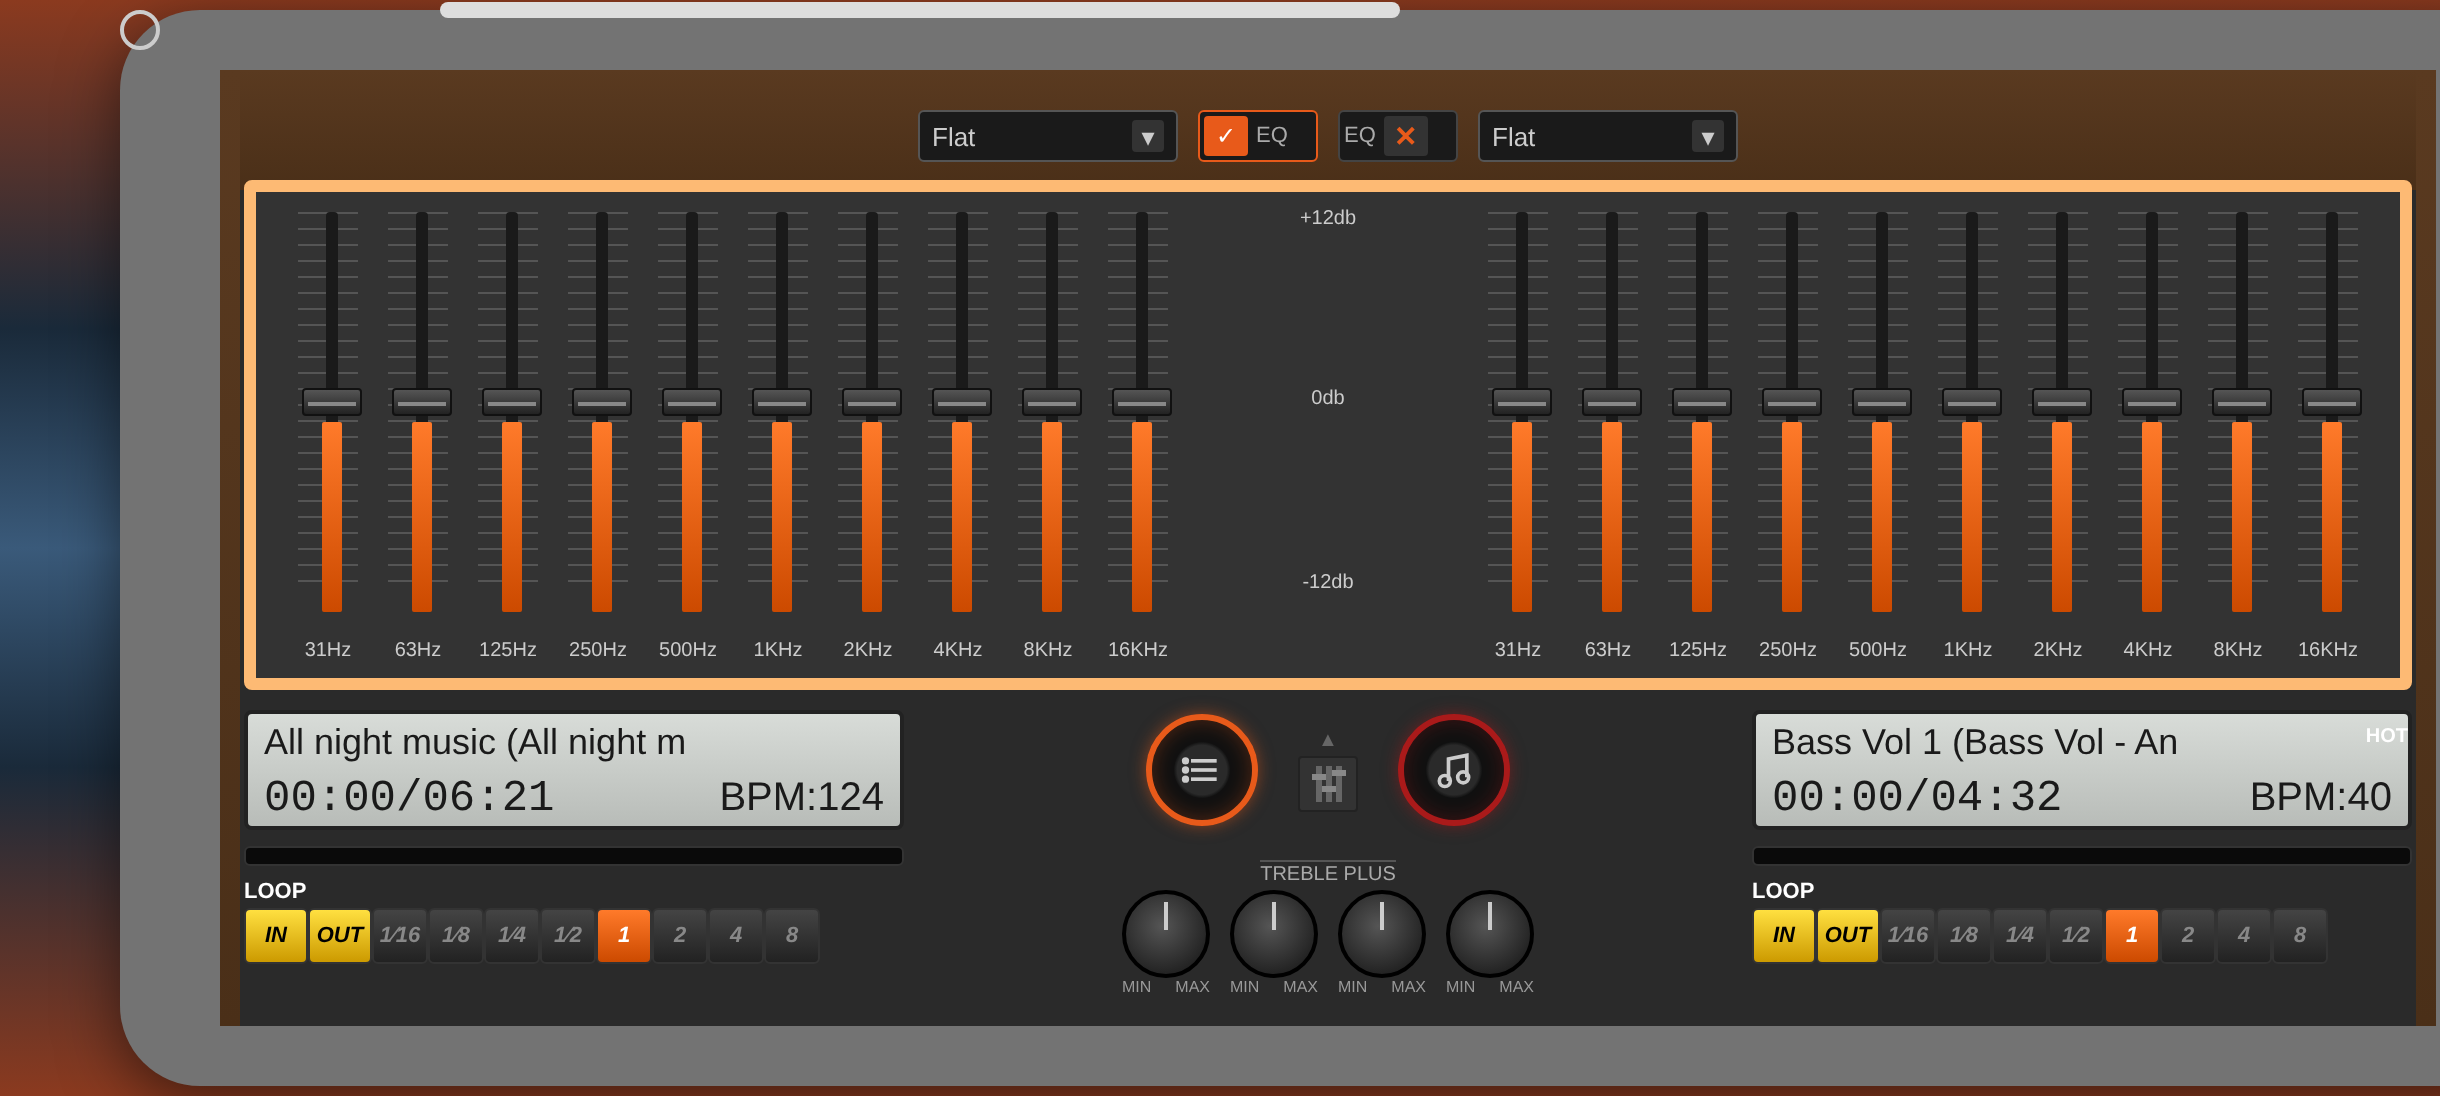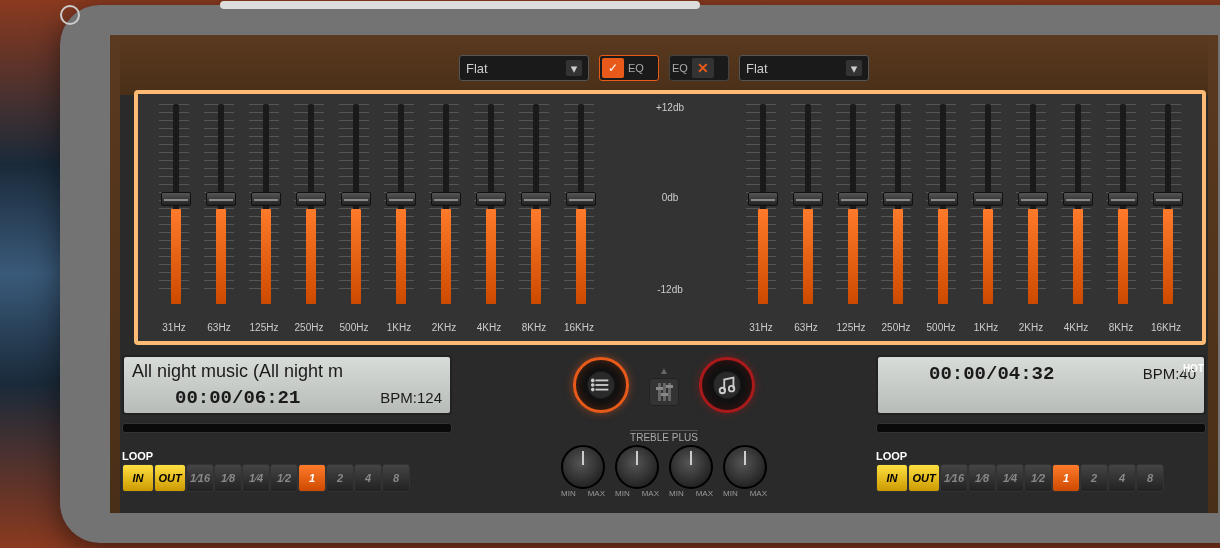--- a/index.html
+++ b/index.html
@@ -14,21 +14,21 @@
 .eq-top { position:absolute; top:20px; left:50%; transform:translateX(-50%); display:flex; gap:10px; align-items:center; z-index:5;}
 .preset-select { width:130px; height:26px; background:#1a1a1a; border:1px solid #555; color:#ccc; display:flex; align-items:center; justify-content:space-between; padding:0 6px; font-size:13px; border-radius:3px;}
 .preset-select .arrow { width:16px; height:16px; background:#333; display:flex; align-items:center; justify-content:center; border-radius:2px;}
 .eq-toggle { width:60px; height:26px; display:flex; align-items:center; gap:4px; padding:2px; border-radius:3px;}
 .eq-toggle.active { border:1px solid #e85a1a; background:#1a1a1a;}
 .eq-toggle.inactive { border:1px solid #444; background:#1a1a1a;}
 .eq-check { width:22px; height:20px; background:#e85a1a; display:flex; align-items:center; justify-content:center; color:#fff; font-size:12px; border-radius:2px;}
 .eq-x { width:22px; height:20px; background:#333; display:flex; align-items:center; justify-content:center; color:#e85a1a; font-size:14px; font-weight:bold; border-radius:2px;}
 .eq-label { font-size:11px; color:#aaa; }
 
-.eq-panel { position:absolute; top:55px; left:24px; right:12px; height:255px; background:#333; border:4px solid #fdba74; border-radius:4px; }
+.eq-panel { position:absolute; top:55px; left:12px; right:12px; height:255px; background:#333; border:6px solid #fdba74; border-radius:4px; }
 .slider-bank { position:absolute; top:10px; height:200px; display:flex; gap:3px; }
 .slider-bank.left { left:15px; }
 .slider-bank.right { right:15px; }
 .slider-col { width:42px; position:relative; }
 .slider-track { position:absolute; left:20px; top:0; width:6px; height:190px; background:#1a1a1a; border-radius:2px; }
 .slider-ticks { position:absolute; left:6px; right:6px; top:0; height:190px; }
 .slider-ticks::before, .slider-ticks::after { content:''; position:absolute; left:0; right:0; top:0; height:100%; background:repeating-linear-gradient(180deg, #555 0, #555 1px, transparent 1px, transparent 8px); }
 .slider-fill { position:absolute; left:18px; width:10px; bottom:0; background:linear-gradient(180deg,#ff7a2a,#cc4a00); border-radius:1px; }
 .slider-knob { position:absolute; left:8px; width:30px; height:14px; background:linear-gradient(180deg,#555,#222); border:1px solid #111; border-radius:2px; }
 .slider-knob::after { content:''; position:absolute; left:2px; right:2px; top:6px; height:2px; background:#888; }
@@ -37,39 +37,39 @@
 .freq-labels.right { right:15px; }
 .freq-labels span { width:42px; text-align:center; font-size:10px; color:#ccc; }
 .db-labels { position:absolute; left:50%; transform:translateX(-50%); top:10px; height:200px; width:50px; }
 .db-labels span { position:absolute; font-size:10px; color:#ccc; left:50%; transform:translateX(-50%); }
 
 .deck-row { position:absolute; top:320px; left:12px; right:12px; height:75px; }
 .lcd { position:absolute; top:0; width:330px; height:60px; background:linear-gradient(180deg,#d8dcd8,#b8bcb8); border:2px solid #222; border-radius:4px; padding:4px 8px; }
 .lcd.left { left:0; } .lcd.right { right:0; }
 .lcd-title { font-size:18px; color:#1a1a1a; white-space:nowrap; overflow:hidden; height:24px; font-weight:500;}
 .lcd-row2 { display:flex; justify-content:space-between; align-items:baseline; margin-top:2px;}
-.lcd-time { font-size:19px; color:#1a1a1a; font-family:'Courier New',monospace; font-weight:700;margin-left:43px;}
-.lcd-bpm { font-size:15px; color:#1a1a1a;}
+.lcd-time { font-size:22px; color:#1a1a1a; font-family:'Courier New',monospace; font-weight:400;}
+.lcd-bpm { font-size:20px; color:#1a1a1a;}
 .center-buttons { position:absolute; left:50%; transform:translateX(-50%); top:2px; display:flex; gap:20px; align-items:center;}
 .ring-btn { width:56px; height:56px; border-radius:50%; background:radial-gradient(circle,#2a2a2a 35%, #111 40%); border:3px solid; display:flex; align-items:center; justify-content:center; position:relative;}
 .ring-btn.orange { border-color:#e85a1a; box-shadow:0 0 8px rgba(232,90,26,0.5), inset 0 0 10px rgba(232,90,26,0.3);}
 .ring-btn.red { border-color:#aa1a1a; box-shadow:0 0 8px rgba(170,26,26,0.5), inset 0 0 10px rgba(170,26,26,0.3);}
 .ring-btn svg { width:22px; height:22px; stroke:#ccc; fill:none; stroke-width:2;}
 .mixer-center { display:flex; flex-direction:column; align-items:center; gap:2px;}
 .mixer-center .eject { color:#666; font-size:10px;}
 .mixer-center .mixer-icon { width:30px; height:28px; background:#333; border:1px solid #222; border-radius:2px; display:flex; align-items:center; justify-content:center; gap:2px;}
 .mixer-center .mixer-icon span { width:3px; height:18px; background:#666; position:relative;}
 .mixer-center .mixer-icon span::after { content:''; position:absolute; width:7px; height:3px; background:#888; left:-2px;}
 .mixer-center .mixer-icon span:nth-child(1)::after{top:4px;} .mixer-center .mixer-icon span:nth-child(2)::after{top:10px;} .mixer-center .mixer-icon span:nth-child(3)::after{top:2px;}
 
 .cd-slot { position:absolute; width:330px; height:10px; background:#0a0a0a; border:1px solid #333; border-radius:3px;}
 .cd-slot.left{ left:0; top:68px;} .cd-slot.right{ right:0; top:68px;}
 
 .loop-row { position:absolute; top:405px; left:12px; right:12px; height:70px;}
-.loop-section { position:absolute; top:10px; width:330px; height:55px;}
+.loop-section { position:absolute; top:0; width:330px; height:55px;}
 .loop-section.left{left:0;} .loop-section.right{right:0;}
 .loop-label { color:#fff; font-size:11px; font-weight:bold; margin-bottom:2px;}
 .loop-btns { display:flex; gap:0; align-items:center;font-style:italic;}
 .btn-small { height:28px; display:flex; align-items:center; justify-content:center; font-size:11px; font-weight:bold; border:1px solid #333; border-radius:3px;}
 .btn-yellow { background:linear-gradient(180deg,#ffe040,#cc9a00); color:#000; width:32px;}
 .btn-gray { background:linear-gradient(180deg,#444,#222); color:#888; width:28px;}
 .btn-orange { background:linear-gradient(180deg,#ff7a2a,#cc4a00); color:#fff; width:28px;}
 .eq-knobs { position:absolute; left:50%; transform:translateX(-50%); top:-10px; text-align:center;}
 .eq-knobs-title { font-size:10px; color:#aaa; display:flex; gap:8px; justify-content:center; margin-bottom:2px;}
 .eq-knobs-title span { border-top:1px solid #555; padding-top:1px;}
@@ -307,20 +307,21 @@
         </div>
         <div class="ring-btn red">
           <svg viewBox="0 0 24 24">
               <path d="M9 18 V6 l10-2 v12"></path>
               <circle cx="7" cy="18" r="3"></circle>
               <circle cx="17" cy="16" r="3"></circle>
             </svg>
         </div>
       </div>
       <div class="lcd right">
+        <div class="lcd-title">Bass Vol 1 (Bass Vol - An</div>
         <div class="lcd-row2">
           <span class="lcd-time">00:00/04:32</span>
           <span class="lcd-bpm"><span>BPM:</span><span>40</span></span>
         </div>
       </div>
       <div class="cd-slot left"></div>
       <div class="cd-slot right"></div>
     </div>
 
     <span class="hot-label">HOT</span>

